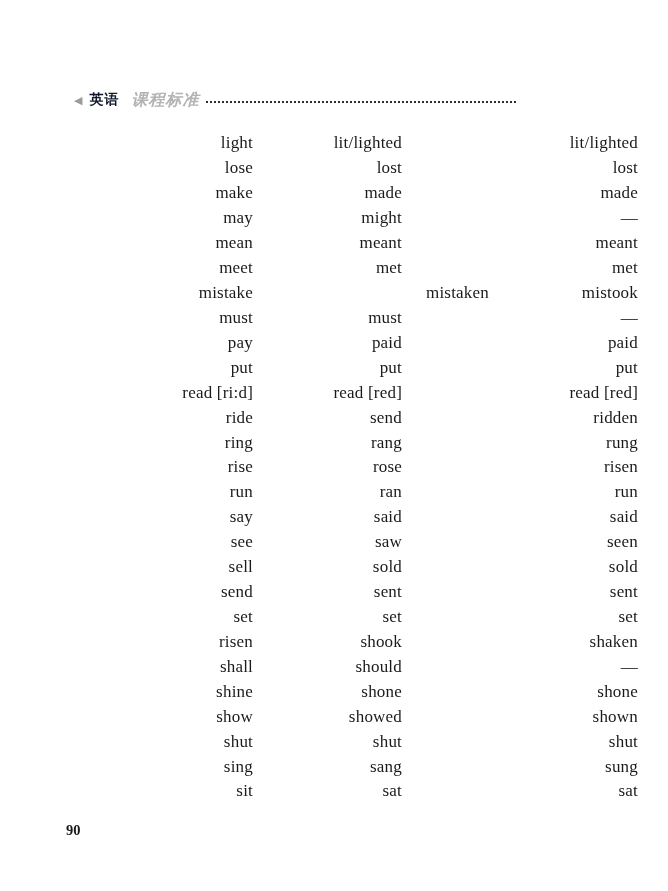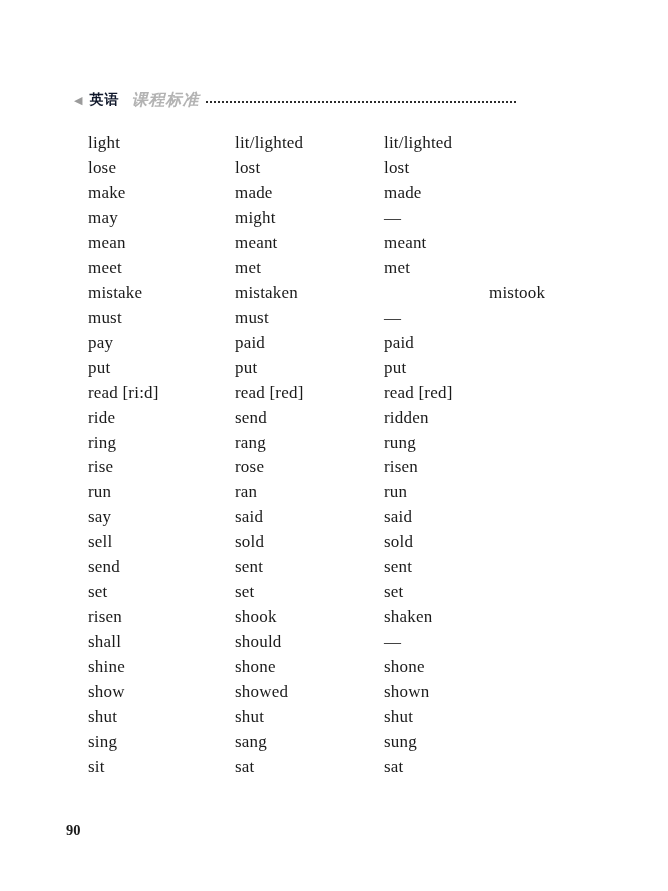--- a/index.html
+++ b/index.html
@@ -51,22 +51,23 @@
     flex: 1;
     height: 0;
     border-bottom: 2px dotted #2c2c2c;
     margin-left: 7px;
     margin-top: 4px;
   }
   
   .verb-table {
     position: absolute;
     top: 131px;
-    left: 88px;
+    left: 106px;
     right: 30px;
+    text-align: right;
   }
   .verb-row {
     height: 24.93px;
     display: flex;
     align-items: center;
   }
   .verb-cell {
     font-size: 17px;
     color: #1a1a1a;
     letter-spacing: 0.2px;
@@ -175,20 +176,25 @@
         <span class="verb-cell c0">run</span>
         <span class="verb-cell c1">ran</span>
         <span class="verb-cell c2">run</span>
       </div>
       <div class="verb-row">
         <span class="verb-cell c0">say</span>
         <span class="verb-cell c1">said</span>
         <span class="verb-cell c2">said</span>
       </div>
       <div class="verb-row">
+        <span class="verb-cell c0">see</span>
+        <span class="verb-cell c1">saw</span>
+        <span class="verb-cell c2">seen</span>
+      </div>
+      <div class="verb-row">
         <span class="verb-cell c0">sell</span>
         <span class="verb-cell c1">sold</span>
         <span class="verb-cell c2">sold</span>
       </div>
       <div class="verb-row">
         <span class="verb-cell c0">send</span>
         <span class="verb-cell c1">sent</span>
         <span class="verb-cell c2">sent</span>
       </div>
       <div class="verb-row">

